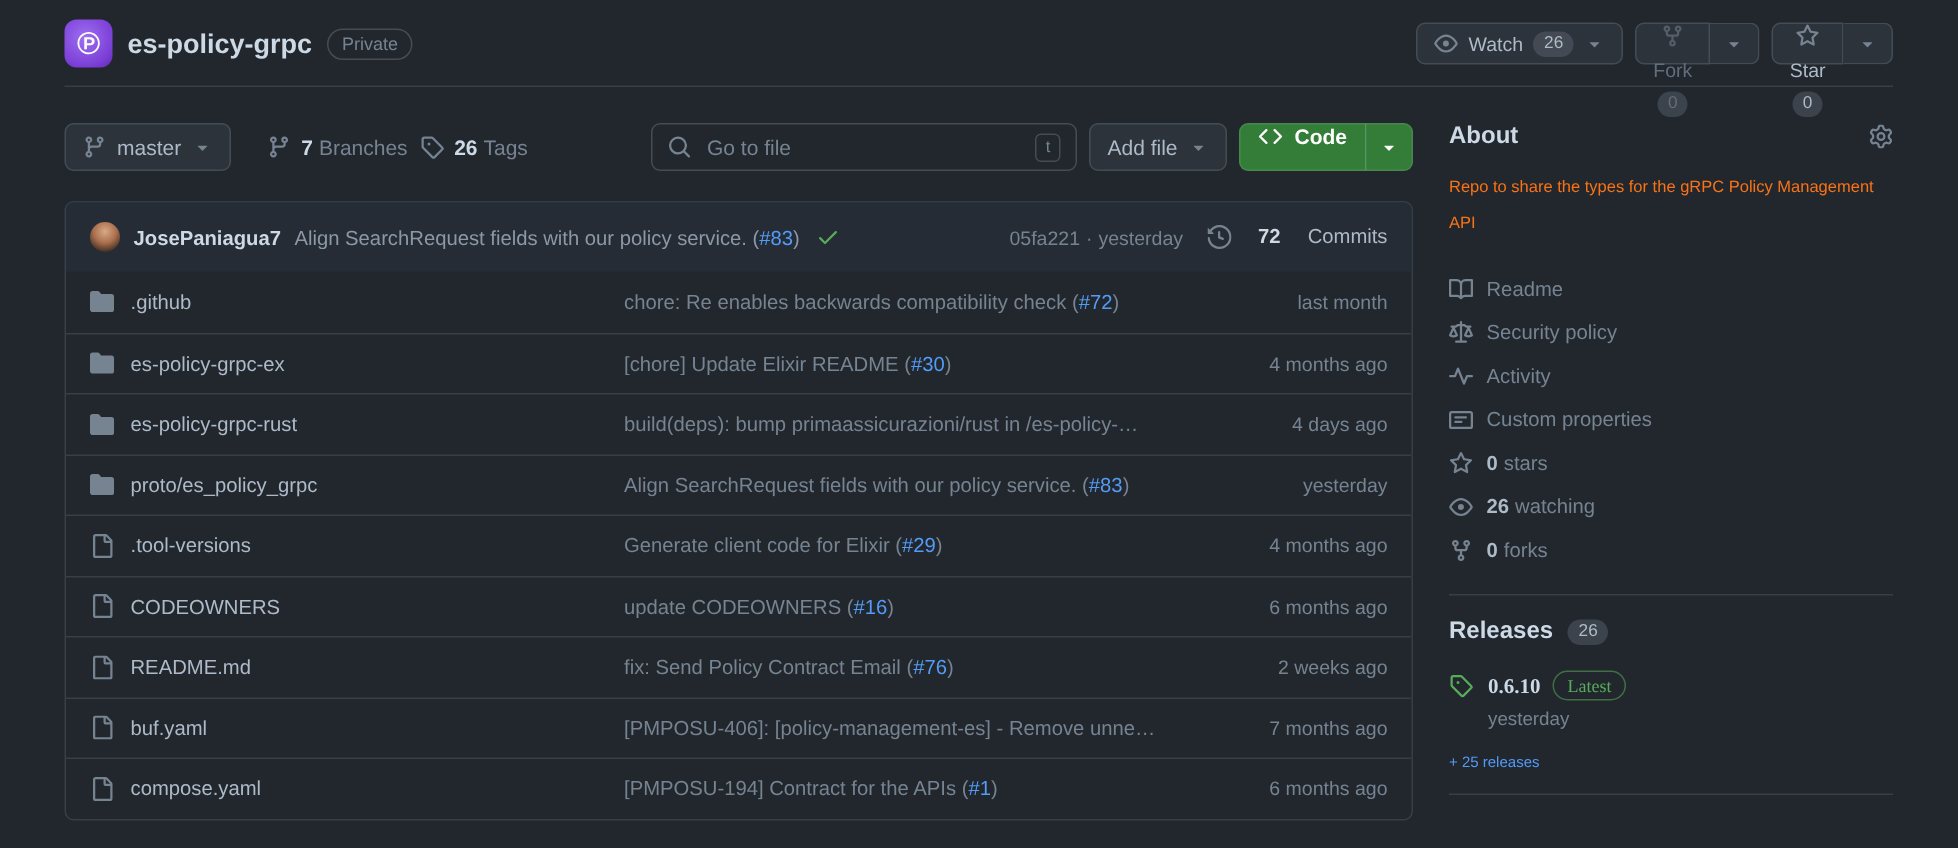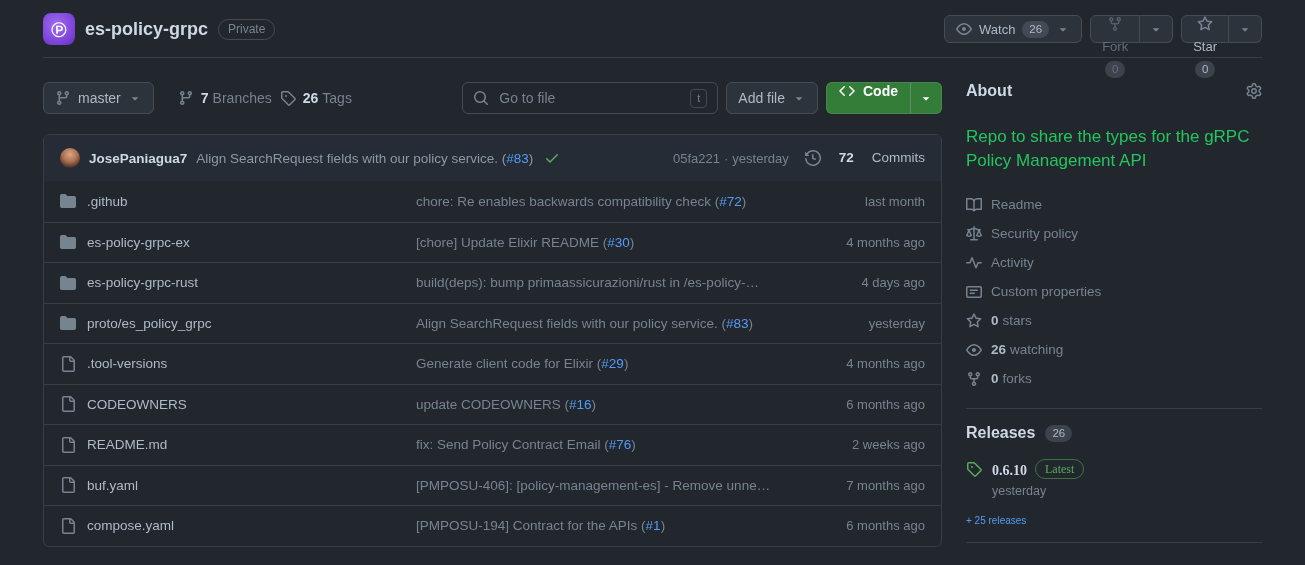--- a/index.html
+++ b/index.html
@@ -43,21 +43,21 @@
   .main { display:flex; gap:24px; margin-top:24px; align-items:flex-start; }
   .content { flex:1; min-width:0; }
 
   
   .toolbar { display:flex; align-items:center; gap:8px; }
   .h32 { height:32px; font-size:14px; }
   .meta-link { display:flex; align-items:center; color:#768390; font-size:14px; cursor:pointer; }
   .meta-link .ic { margin-right:7px; }
   .ml16 { margin-left:16px; }
   .meta-link b { color:#cdd9e5; font-weight:600; margin-right:4px; }
-  .goto { margin-left:auto; display:flex; align-items:center; gap:8px; width:256px; height:32px;
+  .goto { margin-left:auto; display:flex; align-items:center; gap:8px; width:284px; height:32px;
     border:1px solid #444c56; border-radius:6px; padding:0 10px; background:transparent; cursor:text; }
   .goto .ic { color:#768390; }
   .goto input { flex:1; min-width:0; background:transparent; border:none; outline:none;
     color:#adbac7; font-size:14px; font-family:inherit; }
   .goto input::placeholder { color:#768390; }
   .goto kbd { border:1px solid #444c56; border-radius:4px; padding:0 6px; font-size:11px;
     line-height:17px; color:#768390; font-family:inherit; }
   .code-main { display:flex; gap:8px; height:32px; padding:0 12px;
     background:#347d39; border:1px solid rgba(205,217,229,.12); border-right:none;
     border-radius:6px 0 0 6px; color:#fff; font-size:14px; font-weight:600;
@@ -90,21 +90,21 @@
   .fname .name { color:#adbac7; cursor:pointer; }
   .fmsg { flex:1; min-width:0; white-space:nowrap; overflow:hidden; text-overflow:ellipsis;
     color:#768390; cursor:pointer; }
   .fdate { flex:none; width:130px; text-align:right; color:#768390; font-size:13px; }
 
   
   .sidebar { width:296px; flex:none; }
   .sec-head { display:flex; align-items:center; justify-content:space-between; }
   .sec-head h2 { margin:0; font-size:16px; font-weight:700; color:#cdd9e5; }
   .gear { color:#768390; cursor:pointer; }
-  .desc { margin:25px 0 0; font-size:17px; line-height:24px; color:#22c55e; }
+  .desc { margin:13px 0 0; font-size:11px; line-height:24px; color:#f97316; }
   .side-links { list-style:none; margin:17px 0 0; padding:0; }
   .side-links li { display:flex; align-items:center; height:29px; color:#768390;
     font-size:13.5px; cursor:pointer; }
   .side-links .ic { color:#768390; margin-right:9px; }
   .side-links .cnt { color:#adbac7; font-weight:600; margin-right:4px; }
   .side-links .cnt:empty { display:none; }
   .sidebar hr { border:none; border-top:1px solid #373e47; margin:15px 0; }
   .rel-head { display:flex; align-items:center; justify-content:flex-start; gap:10px; }
   .release-item { display:flex; gap:10px; margin-top:17px; }
   .release-item > .ic { color:#57ab5a; margin-top:2px; cursor:pointer; }

